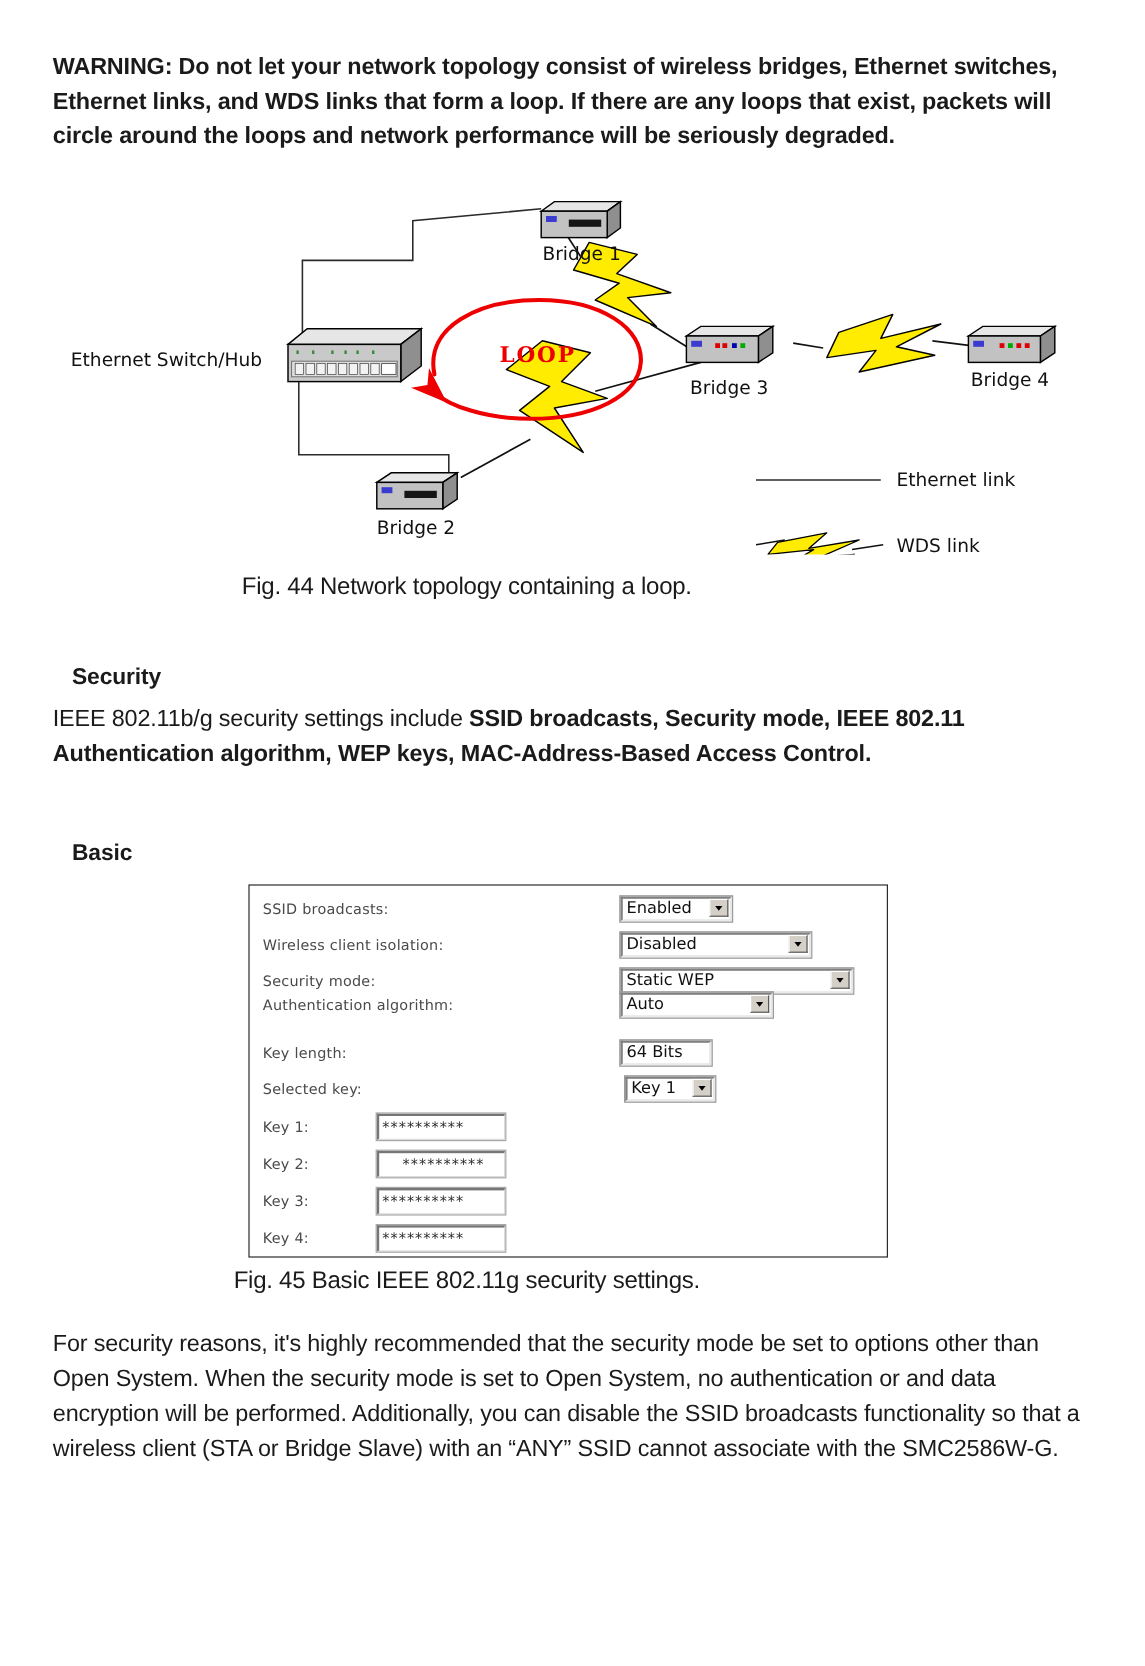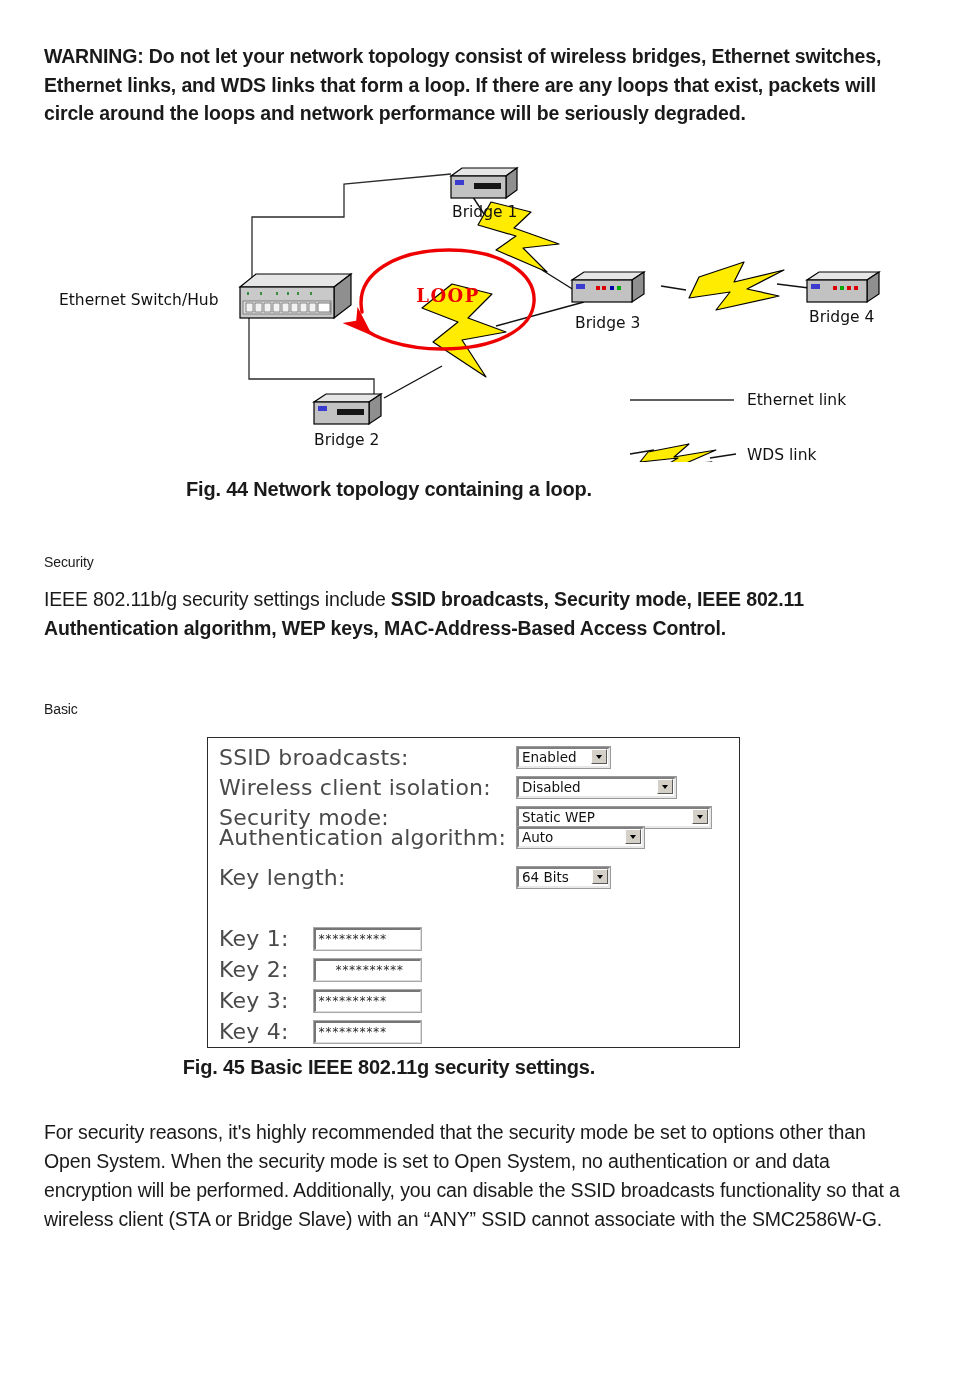--- a/index.html
+++ b/index.html
@@ -48,31 +48,31 @@
   }
   .diagram svg { display: block; }
 
   .fig-caption {
     position: absolute;
     width: 778px;
     left: 0;
     text-align: center;
     font-size: 20px;
     letter-spacing: -0.2px;
-    font-weight: 700;
+    font-weight: 400;
   }
   #cap44 { top: 478px; }
   #cap45 { top: 1056px; }
 
   
   .sec-head {
     position: absolute;
-    left: 44px;
-    font-size: 14px;
-    font-weight: 400;
+    left: 60px;
+    font-size: 19px;
+    font-weight: 700;
     letter-spacing: -0.1px;
   }
   #sec-security { top: 554px; }
   #sec-basic    { top: 701px; }
 
   .sec-para {
     position: absolute;
     left: 44px;
     top: 585px;
     width: 866px;
@@ -103,21 +103,21 @@
     position: absolute;
     left: 0;
     width: 100%;
     height: 30px;
   }
   .flabel {
     position: absolute;
     left: 11px;
     top: 0;
     font-family: "DejaVu Sans", sans-serif;
-    font-size: 22px;
+    font-size: 12px;
     color: #4a4a4a;
     white-space: nowrap;
     line-height: 24px;
     letter-spacing: 0.2px;
   }
 
   
   .sel {
     position: absolute;
     top: 1px;
@@ -189,21 +189,20 @@
   
   .close-para {
     position: absolute;
     left: 44px;
     top: 1106px;
     width: 866px;
     font-size: 19.5px;
     line-height: 29px;
     letter-spacing: -0.15px;
     font-weight: 500;
-    margin-top: 12px;
   }
 
   .page-number {
     position: absolute;
     left: 0;
     top: 1349px;
     width: 954px;
     text-align: center;
     font-size: 14px;
     color: #333;
@@ -393,28 +392,37 @@
         <div class="sel" style="left:309px; width:127px;">
           <span class="selval">Auto</span>
           <span class="arrowbtn">
               <span class="tri"></span>
             </span>
         </div>
       </div>
 
       <div class="frow" style="top:128px;">
         <div class="flabel">Key length:</div>
-        <div class="sel" style="left:309px; width:93px;gap:23px;">
+        <div class="sel" style="left:309px; width:76px;gap:23px;">
           <span class="selval">64 Bits</span>
           <span class="arrowbtn">
               <span class="tri"></span>
             </span>
         </div>
       </div>
 
+      <div class="frow" style="top:158px;">
+        <div class="flabel">Selected key:</div>
+        <div class="sel" style="left:313px; width:75px;">
+          <span class="selval">Key 1</span>
+          <span class="arrowbtn">
+              <span class="tri"></span>
+            </span>
+        </div>
+      </div>
 
       <div class="frow" style="top:189px;">
         <div class="flabel">Key 1:</div>
         <div class="kinput" style="left:106px;">**********</div>
       </div>
       <div class="frow" style="top:220px;text-align:center;">
         <div class="flabel">Key 2:</div>
         <div class="kinput" style="left:106px;">**********</div>
       </div>
       <div class="frow" style="top:251px;">

